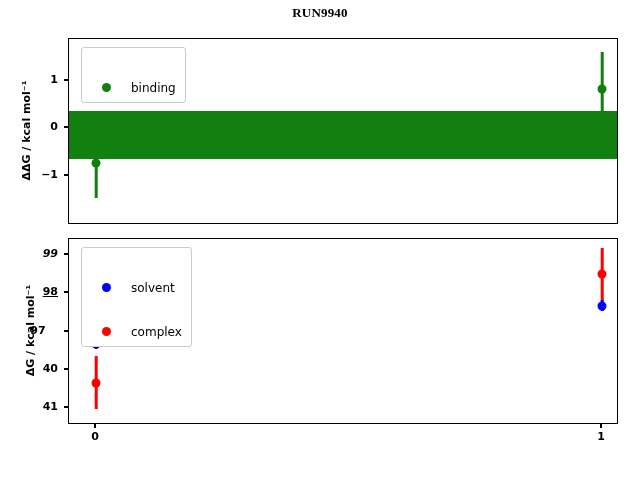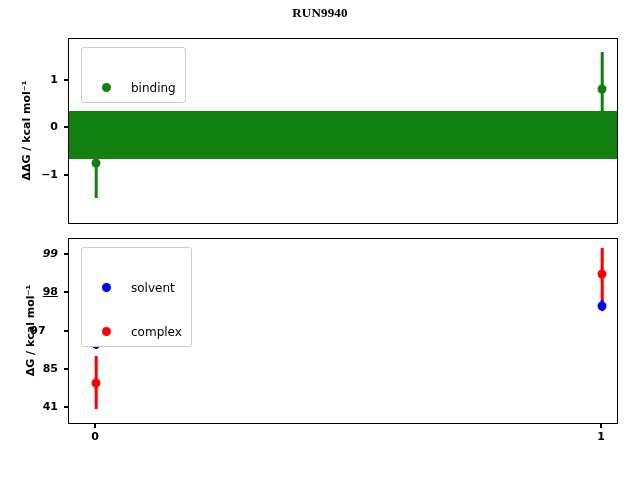--- a/index.html
+++ b/index.html
@@ -109,21 +109,21 @@
         <span class="legend-text">binding</span>
       </div>
     </div>
   </div>
 
   <div class="ylabel" id="ylabel-bottom">ΔG / kcal mol⁻¹</div>
 
   <div class="ytick-label" id="yt-bot-0" style="left: 18px; top: 247px; font-style: italic;">99</div>
   <div class="ytick-label" id="yt-bot-1" style="left: 18px; top: 285px; text-decoration: underline;">98</div>
   <div class="ytick-label" id="yt-bot-2" style="left: 18px; top: 324px; text-align: center;">97</div>
-  <div class="ytick-label" id="yt-bot-3" style="left: 18px; top: 362px;">85</div>
+  <div class="ytick-label" id="yt-bot-3" style="left: 18px; top: 362px;">40</div>
   <div class="ytick-label" id="yt-bot-4" style="left: 18px; top: 400px;">41</div>
   <div class="ytick-mark" style="left:64px;top:253px;"></div>
   <div class="ytick-mark" style="left:64px;top:291px;"></div>
   <div class="ytick-mark" style="left:64px;top:330px;"></div>
   <div class="ytick-mark" style="left:64px;top:368px;"></div>
   <div class="ytick-mark" style="left:64px;top:406px;"></div>
 
   <div class="axes" id="axes-bottom">
 
     <div class="errbar" style="left:27px;top:117px;height:53px;background:#ff0000;"></div>

